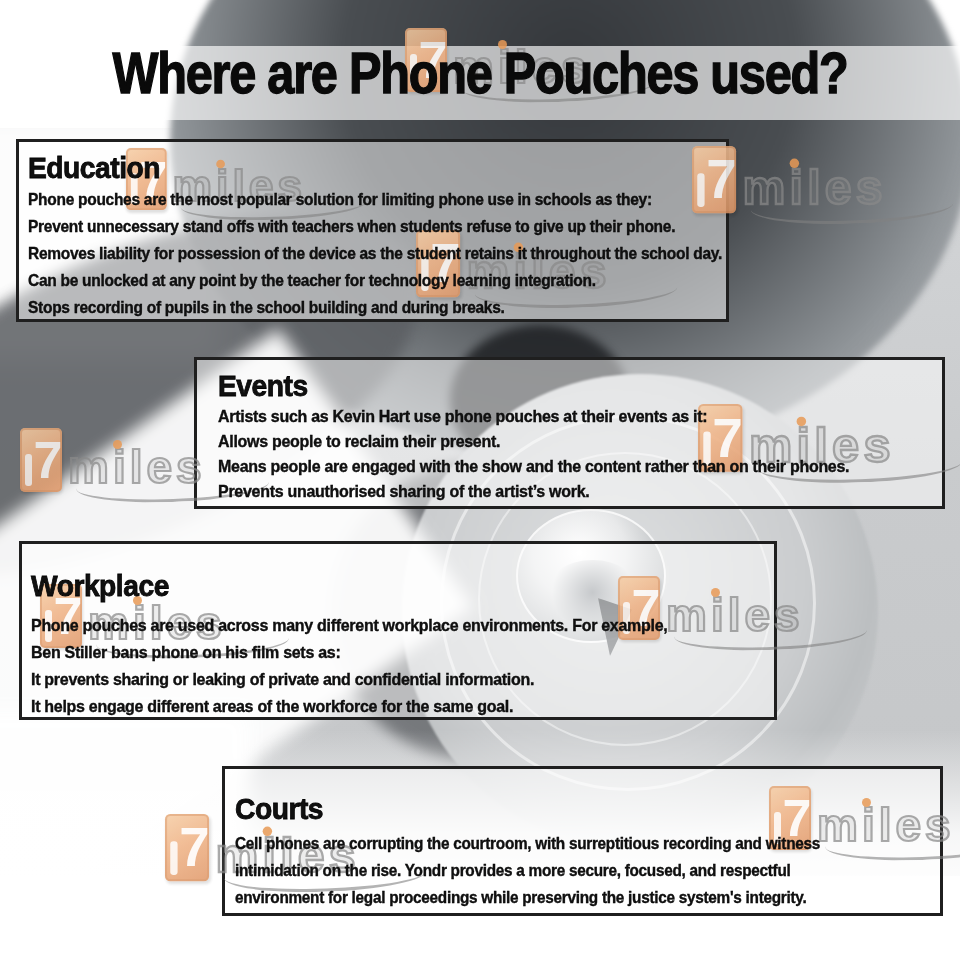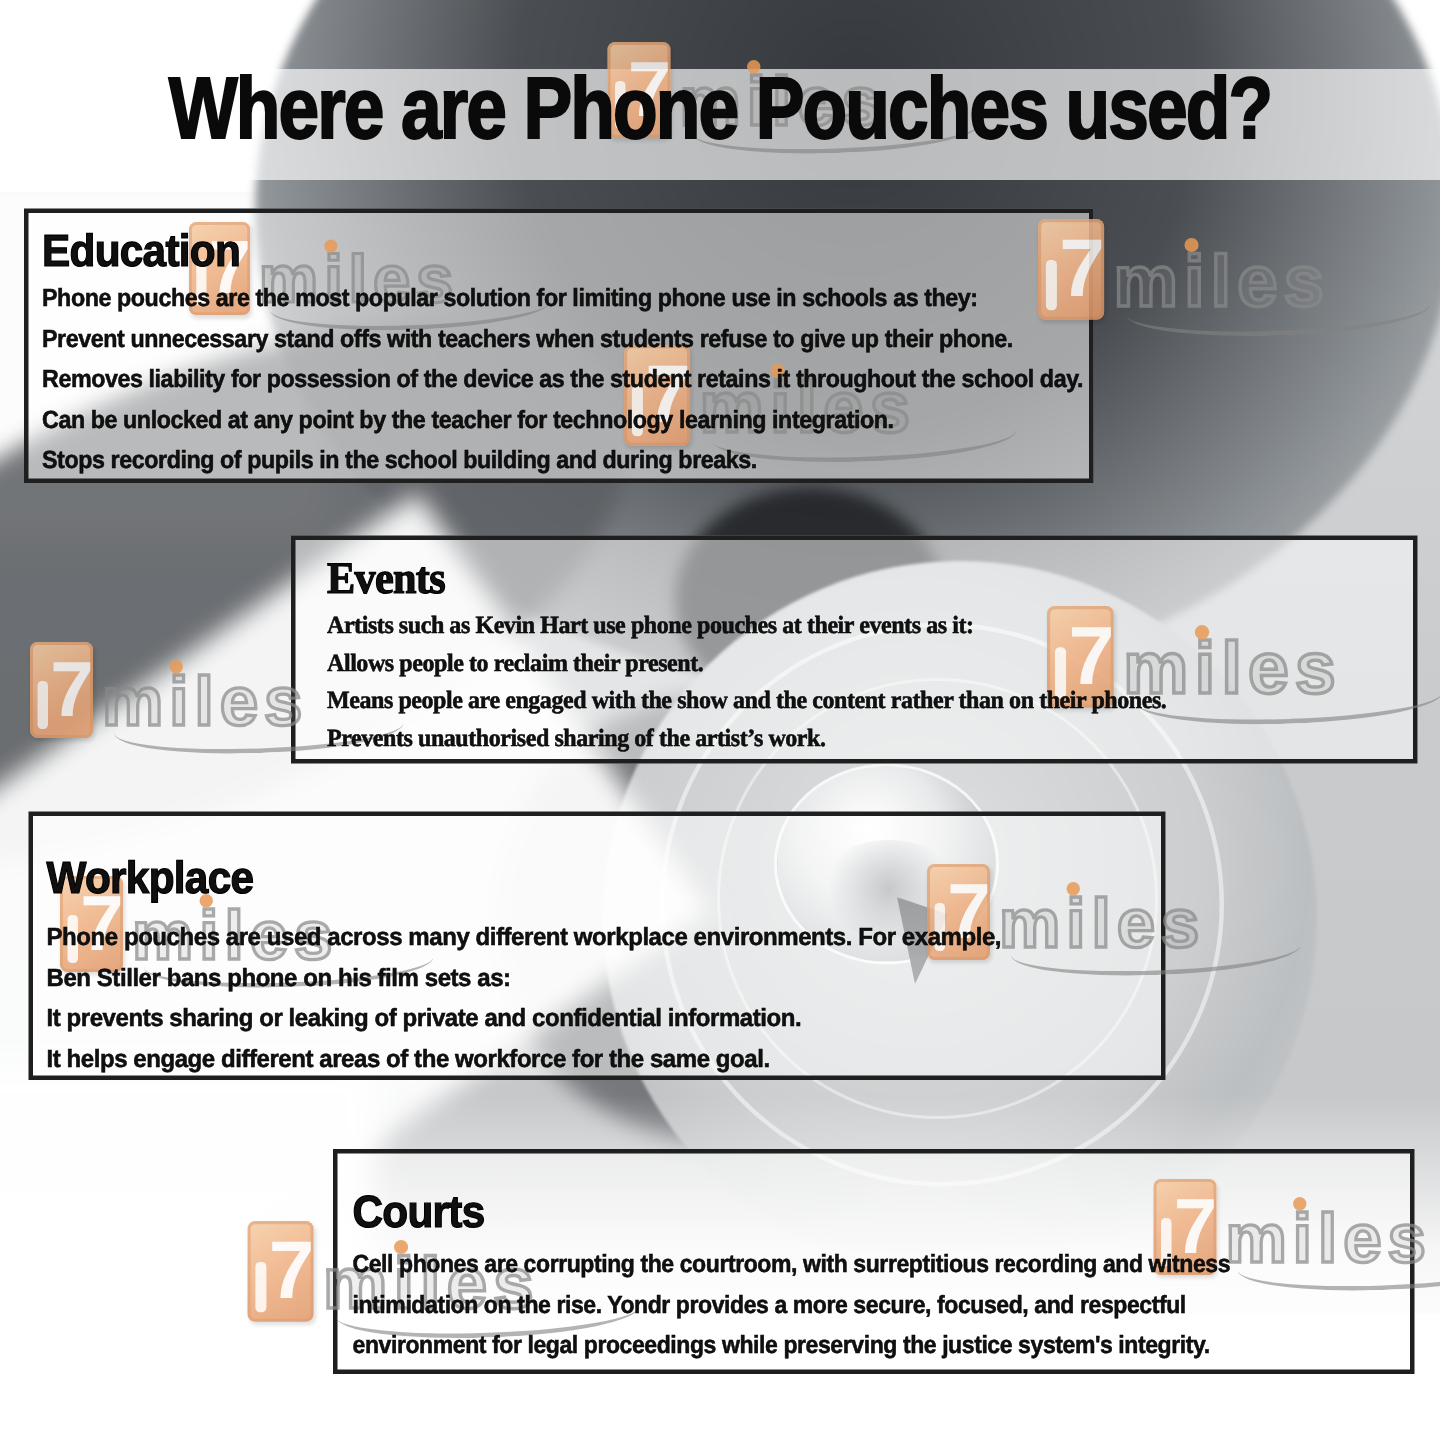--- a/index.html
+++ b/index.html
@@ -47,21 +47,21 @@
 
   
   .panel-bg,.panel-text{position:absolute;box-sizing:border-box;}
   .panel-bg{background:rgba(255,255,255,.5);border:3px solid #1f1f1f;}
   .panel-text{border:3px solid transparent;overflow:hidden;}
   .geo-edu{left:16px;top:139px;width:713px;height:183px;}
   .geo-events{left:194px;top:357px;width:751px;height:152px;}
   .geo-work{left:19px;top:541px;width:758px;height:179px;}
   .geo-courts{left:222px;top:766px;width:721px;height:150px;}
   .p-edu{padding:8px 0 0 9px;}
-  .p-events{padding:8px 0 0 21px;font-family:Liberation Serif, serif;}
+  .p-events{padding:8px 0 0 21px;}
   .p-work{padding:24px 0 0 9px;}
   .p-courts{padding:22px 0 0 10px;}
   .panel-heading{font-size:30px;font-weight:bold;line-height:36px;letter-spacing:-.5px;
     -webkit-text-stroke:.8px #000;transform:scaleX(.94);transform-origin:left top;}
   .panel-lines{transform-origin:left top;}
   .panel-line{font-size:16.5px;font-weight:bold;letter-spacing:-.3px;white-space:nowrap;
     -webkit-text-stroke:.35px #000;}
   .p-edu   .panel-lines{transform:scaleX(.94);} .p-edu   .panel-line{line-height:27px;}
   .p-events .panel-lines{transform:scaleX(.97);} .p-events .panel-line{line-height:25px;}
   .p-work  .panel-lines{transform:scaleX(.97);margin-top:8px;} .p-work .panel-line{line-height:27px;}

